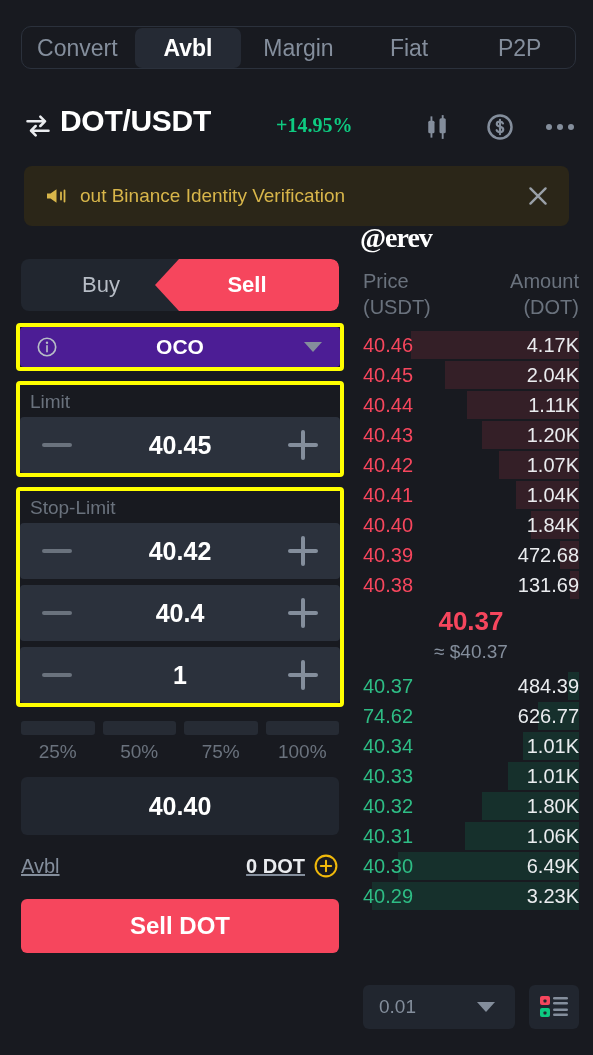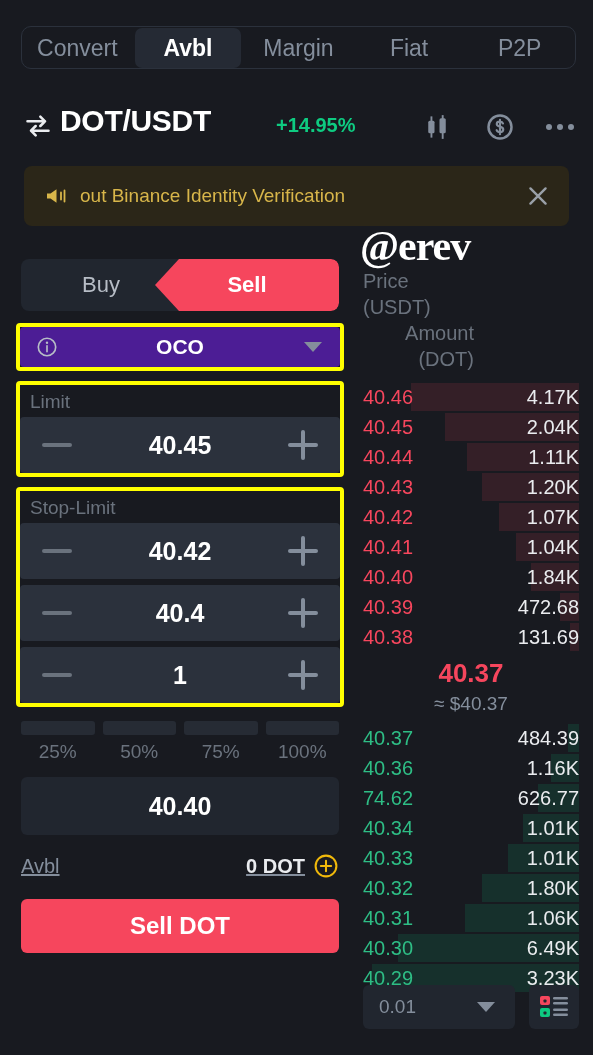--- a/index.html
+++ b/index.html
@@ -26,21 +26,21 @@
   }
   .tab.active { background: #252a34; color: #ffffff; font-weight: bold; }
 
   
   .pairrow { position: absolute; left: 24px; top: 104px; width: 548px; height: 48px; }
   .swap-icon { position: absolute; left: 0; top: 8px; width: 28px; height: 28px; }
   .pairname {
     position: absolute; left: 36px; top: 0;
     font-size: 30px; font-weight: bold; color: #ffffff; letter-spacing: -0.3px;
   }
-  .pairchg { position: absolute; left: 252px; top: 10px; font-size: 20px; font-weight: bold; color: #0ecb81; }
+  .pairchg { position: absolute; left: 252px; top: 10px; font-size: 20px; font-weight: bold; color: #0ecb81; font-family: Liberation Serif, serif; }
   .hicon { position: absolute; top: 8px; width: 30px; height: 30px; }
   .hicon.candles { left: 398px; }
   .hicon.dollar  { left: 461px; }
   .hicon.dots    { left: 522px; top: 18px; height: 10px; display: flex; gap: 5px; align-items: center; }
   .hicon.dots i { width: 6px; height: 6px; border-radius: 50%; background: #848e9c; display: block; }
 
   
   .banner {
     position: absolute; left: 24px; top: 166px;
     width: 545px; height: 60px;
@@ -54,21 +54,21 @@
   }
   .banner-close {
     position: absolute; right: 18px; top: 50%; transform: translateY(-50%);
     width: 26px; height: 26px;
   }
 
   
   .watermark {
     position: absolute; left: 360px; top: 222px;
     font-family: "Liberation Serif", serif;
-    font-size: 42px; font-weight: bold; color: #ffffff;
+    font-size: 28px; font-weight: bold; color: #ffffff;
     letter-spacing: -1px; z-index: 6;
   }
 
   
   .left { position: absolute; left: 0; top: 238px; width: 355px; }
 
   .bs-wrap {
     margin: 21px 0 0 21px; width: 318px; height: 52px;
     background: #21262f; border-radius: 8px; position: relative; overflow: hidden;
   }
@@ -158,21 +158,21 @@
   .sellbtn {
     margin: 20px 0 0 21px; width: 318px; height: 54px;
     background: #f6465d; border-radius: 6px; border: none;
     color: #ffffff; font-size: 24px; font-weight: bold;
     font-family: "Liberation Sans", sans-serif;
     display: flex; align-items: center; justify-content: center;
   }
 
   
   .right { position: absolute; left: 363px; top: 268px; width: 216px; }
-  .obhead { display: flex; font-size: 20px; color: #6a727d; line-height: 26px; flex-direction: column; }
+  .obhead { display: flex; font-size: 20px; color: #6a727d; line-height: 26px; }
   .obhead .c1 { width: 105px; }
   .obhead .c2 { width: 111px; text-align: right; }
 
   .oblist { margin-top: 10px; }
   .obrow {
     position: relative; height: 30px;
     display: flex; align-items: center;
     font-size: 20px; overflow: hidden;
   }
   .depth { position: absolute; right: 0; top: 1px; bottom: 1px; }
@@ -397,25 +397,20 @@
       <div class="lastusd">≈ $40.37</div>
     </div>
 
     <div class="oblist" id="bids" style="margin-top:0">
         <div class="obrow">
           <div class="depth bid" style="width: 5%;"></div>
           <div class="obprice bid">40.37</div>
           <div class="obamt">484.39</div>
         </div>
         <div class="obrow">
-          <div class="depth bid" style="width: 13%;"></div>
-          <div class="obprice bid">40.36</div>
-          <div class="obamt">1.16K</div>
-        </div>
-        <div class="obrow">
           <div class="depth bid" style="width: 19%;"></div>
           <div class="obprice bid">74.62</div>
           <div class="obamt">626.77</div>
         </div>
         <div class="obrow">
           <div class="depth bid" style="width: 26%;"></div>
           <div class="obprice bid">40.34</div>
           <div class="obamt">1.01K</div>
         </div>
         <div class="obrow">

